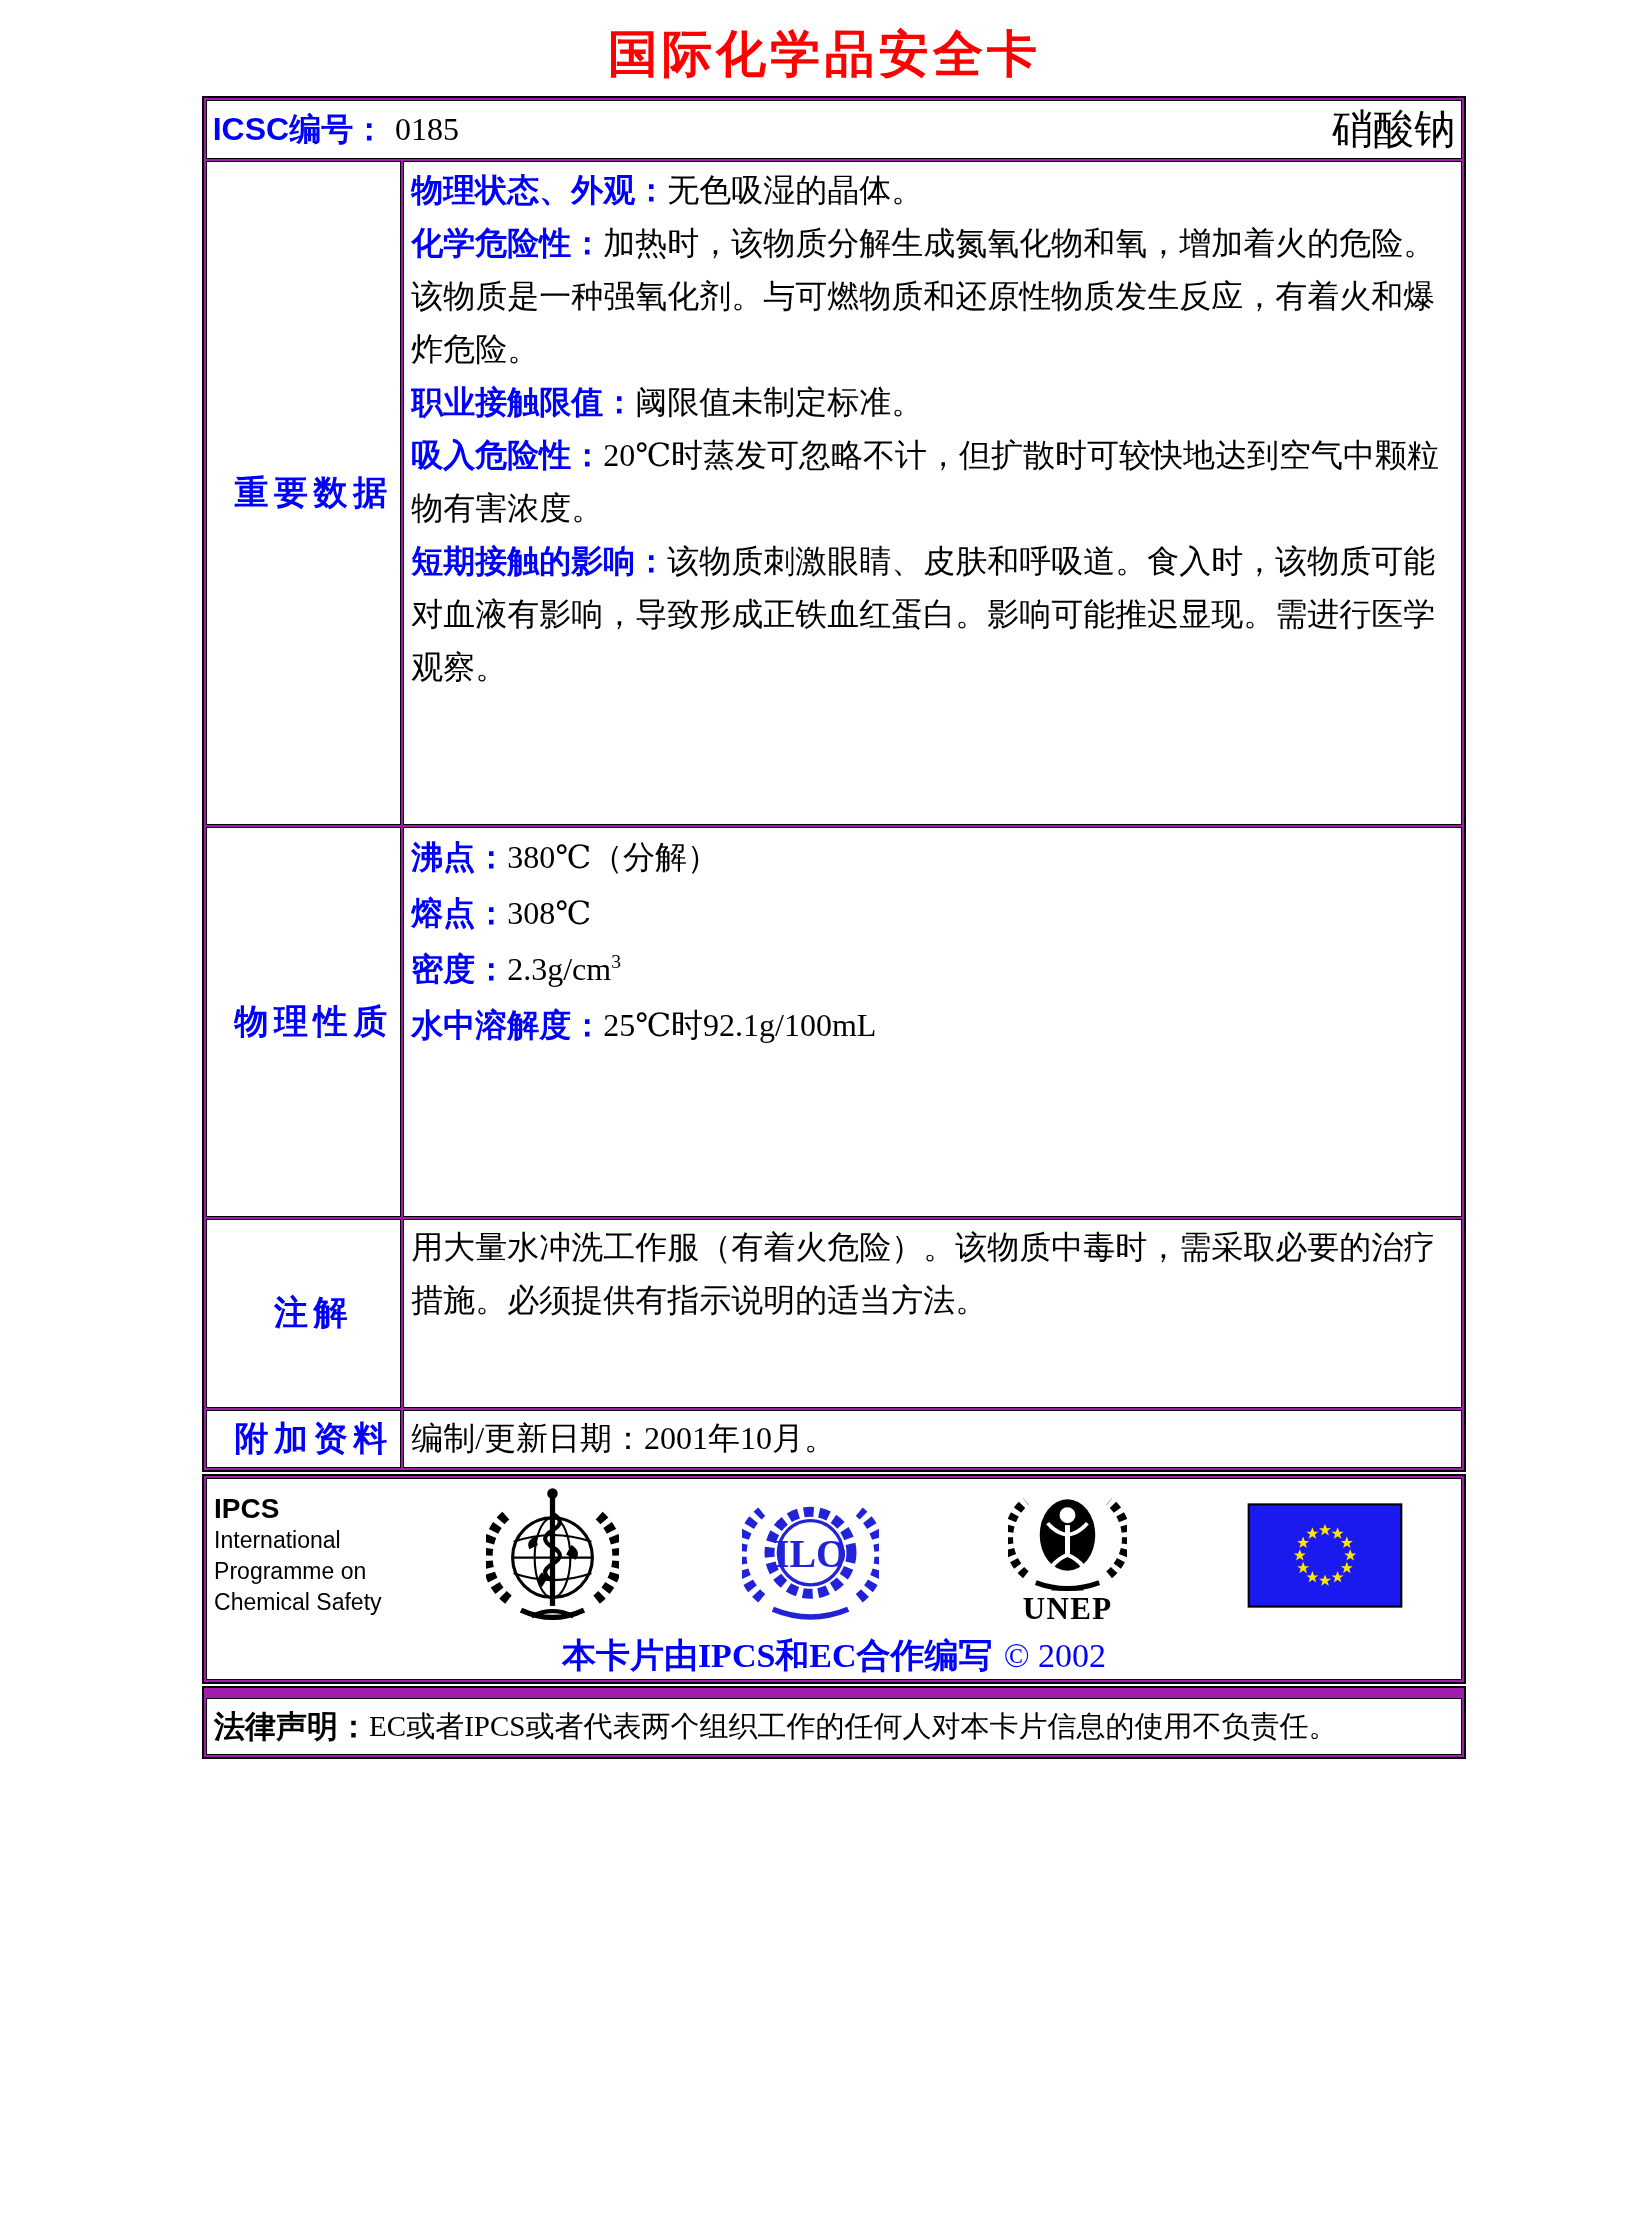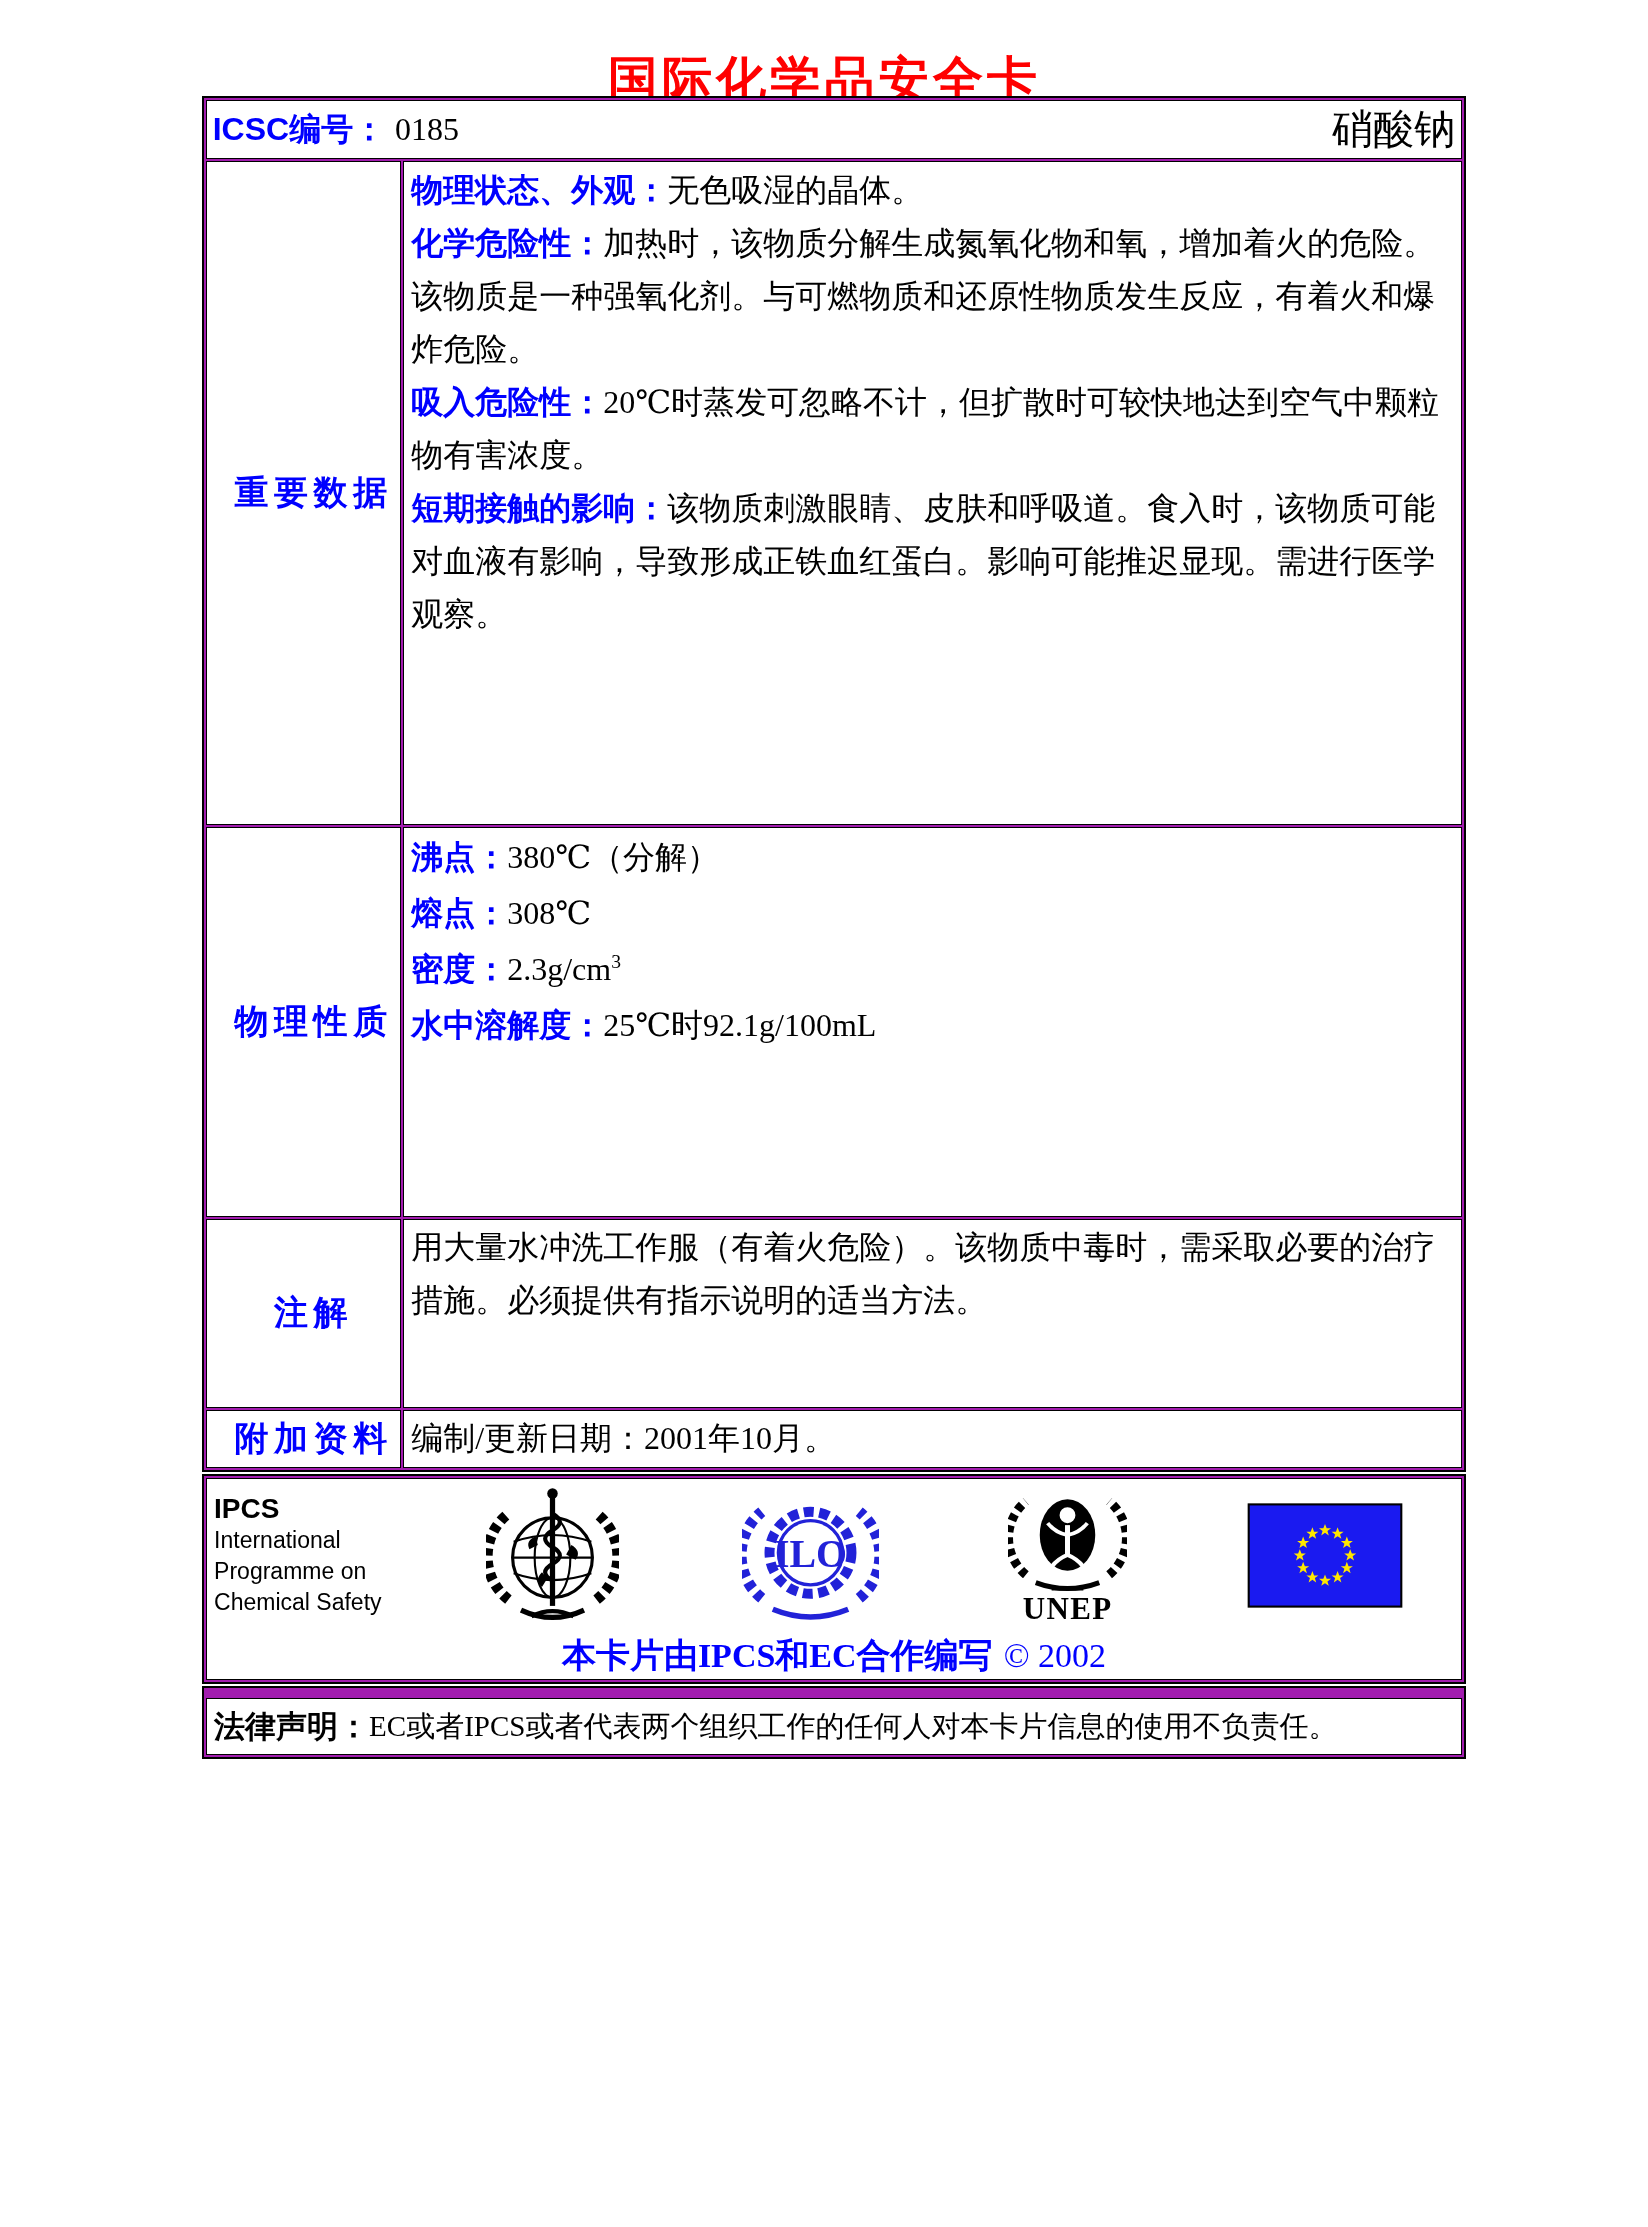--- a/index.html
+++ b/index.html
@@ -1,20 +1,20 @@
 <!DOCTYPE html>
 <html style="font-size:11.2px"><head>
 <meta charset="utf-8">
 <style>
   html,body{margin:0;padding:0;background:#fff;}
   .page{position:relative;width:1649px;height:2227px;background:#fff;overflow:hidden;
         font-family:"Liberation Serif","DejaVu Serif",serif;color:#000;}
   .doc-title{position:absolute;top:21px;left:0;width:100%;text-align:center;
         font-size:50px;font-weight:bold;color:#ff0000;
-        font-family:"Liberation Sans","DejaVu Sans",sans-serif;letter-spacing:4.2px;margin-top:26px;}
+        font-family:"Liberation Sans","DejaVu Sans",sans-serif;letter-spacing:4.2px;}
   .card{position:absolute;left:202px;top:96px;width:1264px;}
   .tbl{border:2.1px solid #000;padding:2.1px;background:#a21caf;display:flex;flex-direction:column;gap:2.1px;}
   .tbl + .tbl{margin-top:2.1px;}
   .trow{display:flex;gap:2.1px;}
   .cell{border:1.4px solid #000;background:#fff;box-sizing:content-box;}
   
   .hdr-cell{flex:1;min-height:57px;display:flex;justify-content:space-between;align-items:center;padding:0 5.6px;}
   .icsc-label{color:#0000ff;font-weight:bold;font-size:32px;
         font-family:"Liberation Sans","DejaVu Sans",sans-serif;}
   .icsc-number{font-size:32px;margin-left:9.8px;}
@@ -70,20 +70,21 @@
           </span>
           <span class="chem-name">硝酸钠</span>
         </div>
       </div>
 
       <div class="trow">
         <div class="cell label-cell h-important">重要数据</div>
         <div class="cell content-cell h-important">
           <div><span class="k">物理状态、外观：</span><span class="v">无色吸湿的晶体。</span></div>
           <div><span class="k">化学危险性：</span><span class="v">加热时，该物质分解生成氮氧化物和氧，增加着火的危险。该物质是一种强氧化剂。与可燃物质和还原性物质发生反应，有着火和爆炸危险。</span></div>
+          <div><span class="k">职业接触限值：</span><span class="v">阈限值未制定标准。</span></div>
           <div><span class="k">吸入危险性：</span><span class="v">20℃时蒸发可忽略不计，但扩散时可较快地达到空气中颗粒物有害浓度。</span></div>
           <div><span class="k">短期接触的影响：</span><span class="v">该物质刺激眼睛、皮肤和呼吸道。食入时，该物质可能对血液有影响，导致形成正铁血红蛋白。影响可能推迟显现。需进行医学观察。</span></div>
         </div>
       </div>
 
       <div class="trow">
         <div class="cell label-cell h-physical">物理性质</div>
         <div class="cell content-cell h-physical">
           <div class="phys-line"><span class="k">沸点：</span><span class="v">380℃（分解）</span></div>
           <div class="phys-line"><span class="k">熔点：</span><span class="v">308℃</span></div>

